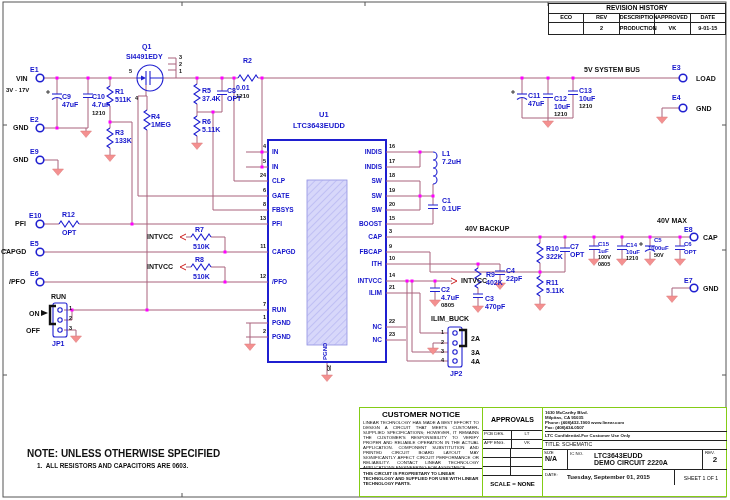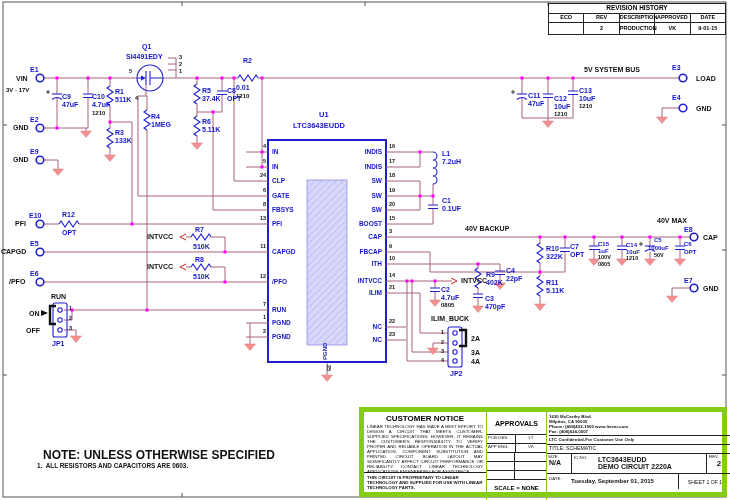--- a/index.html
+++ b/index.html
@@ -1,20 +1,20 @@
 <!DOCTYPE html>
 <html><head>
 <meta charset="utf-8">
 <style>
   html,body{margin:0;padding:0;background:#f4f4f4;}
   #page{position:relative;width:730px;height:500px;background:#ffffff;overflow:hidden;
         font-family:"Liberation Sans",sans-serif;}
   .lbl{position:absolute;font-weight:bold;white-space:pre;line-height:1;transform-origin:0 0;}
   .bl{color:#1414cc}.bk{color:#111111}
-  .cell{position:absolute;box-sizing:border-box;border:5px solid #84cc16;}
+  .cell{position:absolute;box-sizing:border-box;border:1px solid #84cc16;}
   .nb{border:none;}
   .tb-small{font-size:4.4px;color:#111;}
   svg{position:absolute;left:0;top:0;}
   .wire{stroke:#a9627c;stroke-width:1;fill:none;}
   .sym{stroke:#1f1fd0;stroke-width:1.1;fill:none;}
   .pl{stroke:#111;stroke-width:0.8;fill:none;}
   .frame{stroke:#555;stroke-width:1;fill:none;}
   table{border-collapse:collapse;}
   td,th{border:1px solid #222;padding:0;line-height:1;}
 </style>
@@ -409,21 +409,21 @@
       <div class="lbl bk" style="left: 389px; top: 273px; font-size: 5.5px;">14</div>
       <div class="lbl bl" style="left: 382px; top: 277.5px; font-size: 6.5px; transform: translateX(-100%);">INTVCC</div>
       <div class="lbl bk" style="left: 389px; top: 285px; font-size: 5.5px;">21</div>
       <div class="lbl bl" style="left: 382px; top: 289.5px; font-size: 6.5px; transform: translateX(-100%);">ILIM</div>
       <div class="lbl bk" style="left: 389px; top: 319px; font-size: 5.5px;">22</div>
       <div class="lbl bl" style="left: 382px; top: 323.5px; font-size: 6.5px; transform: translateX(-100%);">NC</div>
       <div class="lbl bk" style="left: 389px; top: 332px; font-size: 5.5px;">23</div>
       <div class="lbl bl" style="left: 382px; top: 336.5px; font-size: 6.5px; transform: translateX(-100%);">NC</div>
     </div>
 
-  <div class="lbl bk" style="left:27px;top:449px;font-size:12px;margin-left:16px;">NOTE: UNLESS OTHERWISE SPECIFIED</div>
+  <div class="lbl bk" style="left:27px;top:449px;font-size:10px;">NOTE: UNLESS OTHERWISE SPECIFIED</div>
   <div class="lbl bk" style="left:37px;top:463px;font-size:6.4px;">1.  ALL RESISTORS AND CAPACITORS ARE 0603.</div>
 
   <div style="position:absolute;left:548px;top:3px;width:178px;">
     <table style="width:178px;table-layout:fixed;">
       <tbody>
           <tr>
             <th colspan="5" style="font-size:6.5px;height:9px;text-align:center;">REVISION HISTORY</th>
           </tr>
       <tr>
         <th style="width:23px;font-size:5.5px;height:8px;">ECO</th>

